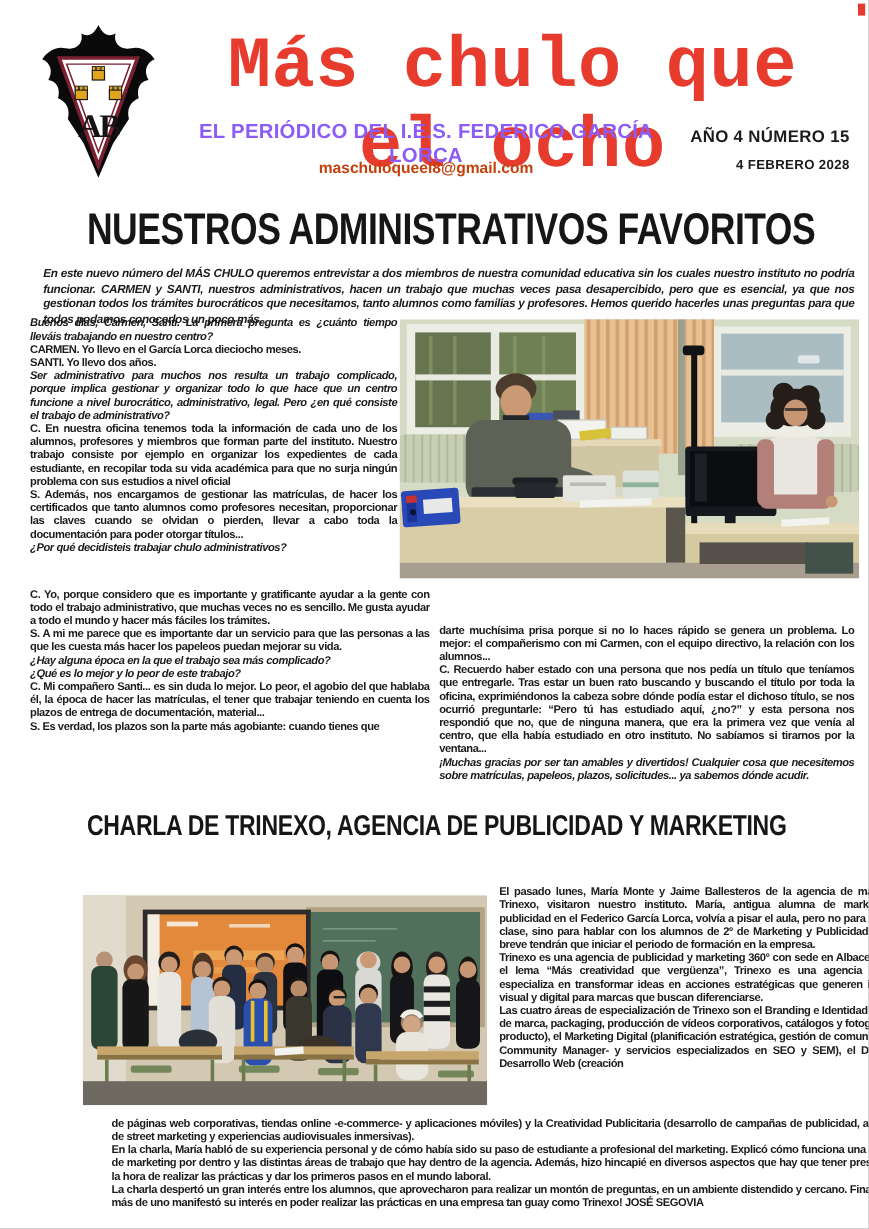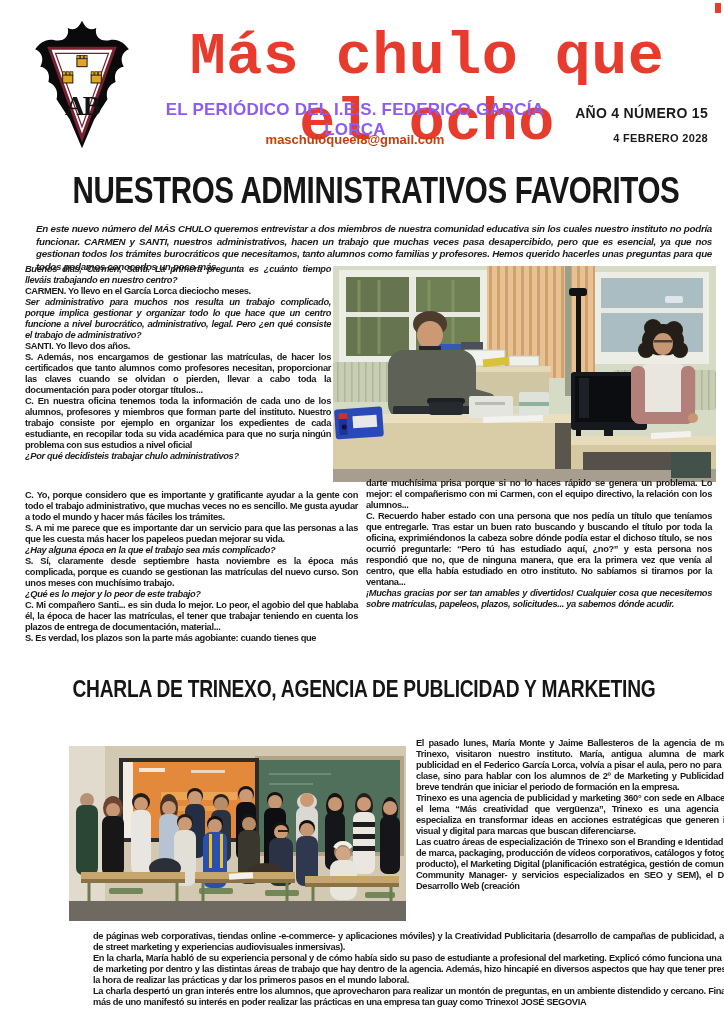--- a/index.html
+++ b/index.html
@@ -26,21 +26,21 @@
              transform:scaleX(0.8);transform-origin:center;white-space:nowrap;}
   
   .intro{position:absolute;left:25px;top:212px;width:676px;margin:11px;
          font-weight:700;font-style:italic;font-size:9.8px;line-height:12.6px;
          letter-spacing:-0.3px;text-align:justify;}
   .para{margin:0;font-weight:700;font-size:9.3px;line-height:11px;letter-spacing:-0.35px;
         text-align:justify;}
   .para.q{font-style:italic;}
   .a1flow{position:absolute;left:25px;top:264px;width:333px;}
   .a1narrow{width:306px;min-height:226px;}
-  .a1right{position:absolute;left:366px;top:478px;width:346px;}
+  .a1right{position:absolute;left:366px;top:520px;width:346px;}
   .photo1{position:absolute;left:333px;top:266px;width:383px;height:216px;display:block;}
   .a2flow{position:absolute;left:25px;top:738px;width:687px;padding-left:44px;}
   .photo2{float:left;width:337px;height:175px;margin:8px 10px 8px 0;display:block;}
   .a2below{clear:left;padding-top:2px;margin-left:24px;}
 </style>
 </head>
 <body>
 
 <div class="page">
   <div class="corner-mark"></div>
@@ -186,31 +186,30 @@
     <rect x="318" y="166" width="40" height="6" fill="#f2f3ee" transform="rotate(-3 338 169)"></rect>
     <rect x="0" y="203" width="383" height="13" fill="#a79e8f"></rect>
     <rect x="250" y="186" width="90" height="18" fill="#55504a"></rect>
     <rect x="338" y="186" width="40" height="26" fill="#42524a"></rect>
   </svg>
 
   <div class="a1flow">
     <div class="a1narrow">
         <p class="para q">Buenos días, Carmen, Santi. La primera pregunta es ¿cuánto tiempo lleváis trabajando en nuestro centro?</p>
         <p class="para">CARMEN. Yo llevo en el García Lorca dieciocho meses.</p>
+        <p class="para">SANTI. Yo llevo dos años.</p>
         <p class="para q">Ser administrativo para muchos nos resulta un trabajo complicado, porque implica gestionar y organizar todo lo que hace que un centro funcione a nivel burocrático, administrativo, legal. Pero ¿en qué consiste el trabajo de administrativo?</p>
-        <p class="para">SANTI. Yo llevo dos años.</p>
+        <p class="para">C. En nuestra oficina tenemos toda la información de cada uno de los alumnos, profesores y miembros que forman parte del instituto. Nuestro trabajo consiste por ejemplo en organizar los expedientes de cada estudiante, en recopilar toda su vida académica para que no surja ningún problema con sus estudios a nivel oficial</p>
         <p class="para">S. Además, nos encargamos de gestionar las matrículas, de hacer los certificados que tanto alumnos como profesores necesitan, proporcionar las claves cuando se olvidan o pierden, llevar a cabo toda la documentación para poder otorgar títulos...</p>
-        <p class="para">C. En nuestra oficina tenemos toda la información de cada uno de los alumnos, profesores y miembros que forman parte del instituto. Nuestro trabajo consiste por ejemplo en organizar los expedientes de cada estudiante, en recopilar toda su vida académica para que no surja ningún problema con sus estudios a nivel oficial</p>
         <p class="para q">¿Por qué decidisteis trabajar chulo administrativos?</p>
       </div>
     <div class="a1wide">
         <p class="para">C. Yo, porque considero que es importante y gratificante ayudar a la gente con todo el trabajo administrativo, que muchas veces no es sencillo. Me gusta ayudar a todo el mundo y hacer más fáciles los trámites.</p>
         <p class="para">S. A mi me parece que es importante dar un servicio para que las personas a las que les cuesta más hacer los papeleos puedan mejorar su vida.</p>
         <p class="para q">¿Hay alguna época en la que el trabajo sea más complicado?</p>
-        <p class="para">S. Sí, claramente desde septiembre hasta noviembre es la época más complicada, porque es cuando se gestionan las matrículas del nuevo curso. Son unos meses con muchísimo trabajo.</p>
         <p class="para q">¿Qué es lo mejor y lo peor de este trabajo?</p>
         <p class="para">C. Mi compañero Santi... es sin duda lo mejor. Lo peor, el agobio del que hablaba él, la época de hacer las matrículas, el tener que trabajar teniendo en cuenta los plazos de entrega de documentación, material...</p>
         <p class="para">S. Es verdad, los plazos son la parte más agobiante: cuando tienes que</p>
       </div>
   </div>
   <div class="a1right">
       <p class="para">darte muchísima prisa porque si no lo haces rápido se genera un problema. Lo mejor: el compañerismo con mi Carmen, con el equipo directivo, la relación con los alumnos...</p>
       <p class="para">C. Recuerdo haber estado con una persona que nos pedía un título que teníamos que entregarle. Tras estar un buen rato buscando y buscando el título por toda la oficina, exprimiéndonos la cabeza sobre dónde podía estar el dichoso título, se nos ocurrió preguntarle: “Pero tú has estudiado aquí, ¿no?” y esta persona nos respondió que no, que de ninguna manera, que era la primera vez que venía al centro, que ella había estudiado en otro instituto. No sabíamos si tirarnos por la ventana...</p>
       <p class="para q">¡Muchas gracias por ser tan amables y divertidos! Cualquier cosa que necesitemos sobre matrículas, papeleos, plazos, solicitudes... ya sabemos dónde acudir.</p>
     </div>

